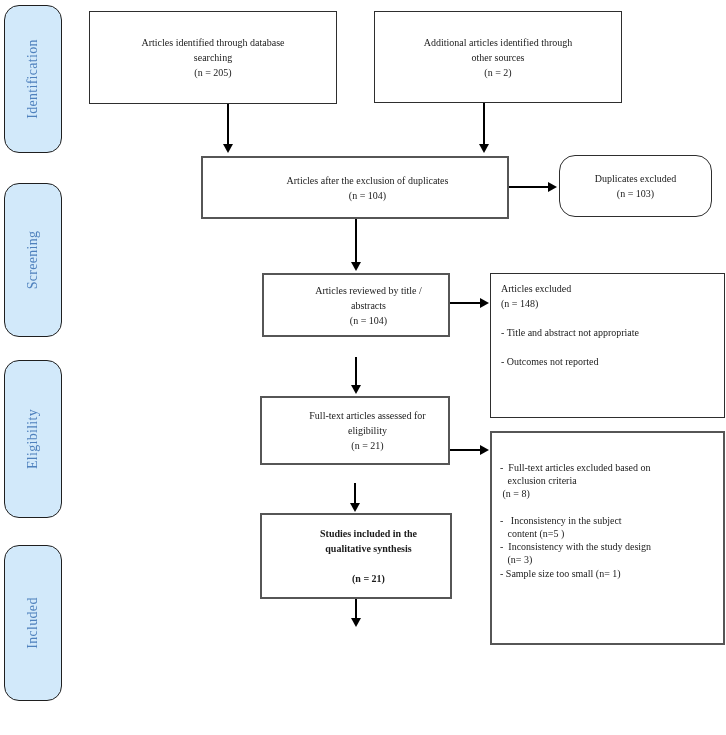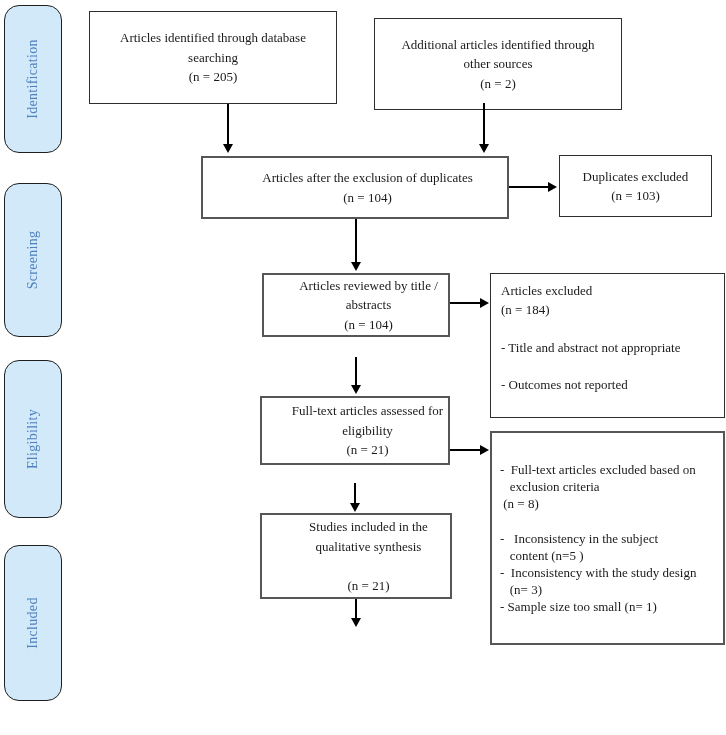--- a/index.html
+++ b/index.html
@@ -20,38 +20,38 @@
     transform:rotate(-90deg);white-space:nowrap;
     color:#4f81bd;font-size:14px;letter-spacing:.3px;
   }
   .s1{top:5px;height:148px;}
   .s2{top:183px;height:154px;}
   .s3{top:360px;height:158px;}
   .s4{top:545px;height:156px;}
   
   .box{
     position:absolute;background:#ffffff;border:1.5px solid #2e2e2e;
-    box-sizing:border-box;font-size:13px;line-height:1.5;
+    box-sizing:border-box;font-size:10px;line-height:1.5;
     display:flex;align-items:center;justify-content:center;
     text-align:center;white-space:pre-wrap;
   }
   .gray{border:2px solid #565656;padding-left:25px;}
   .b1{left:89px;top:11px;width:248px;height:93px;}
-  .b2{left:374px;top:11px;width:248px;height:92px;margin-top:7px;}
+  .b2{left:374px;top:11px;width:248px;height:92px;}
   .b3{left:201px;top:156px;width:308px;height:63px;}
-  .b4{left:559px;top:155px;width:153px;height:62px;}
+  .b4{left:559px;top:155px;width:153px;height:62px;border-radius:16px;}
   .b5{left:262px;top:273px;width:188px;height:64px;}
   .b6{left:260px;top:396px;width:190px;height:69px;}
   .b7{left:490px;top:273px;width:235px;height:145px;
       align-items:flex-start;justify-content:flex-start;text-align:left;
       padding:8px 4px 0 10px;line-height:1.45;}
   .b8{left:490px;top:431px;width:235px;height:214px;
       align-items:flex-start;justify-content:flex-start;text-align:left;
       padding:28px 2px 0 8px;line-height:1.32;}
-  .b9{left:260px;top:513px;width:192px;height:86px;}
+  .b9{left:260px;top:513px;width:192px;height:86px;font-weight:bold;}
   .b10{left:259px;top:628px;width:201px;height:106px;line-height:1.45;}
   
   .av{position:absolute;width:1.5px;background:#000;}
   .av::after{
     content:"";position:absolute;left:50%;bottom:-9px;
     transform:translateX(-50%);
     border:5px solid transparent;border-bottom:0;border-top:9px solid #000;
   }
   .ah{position:absolute;height:1.5px;background:#000;}
   .ah::after{
@@ -97,21 +97,21 @@
 (n = 104)</div>
   <div class="box b4">Duplicates excluded
 (n = 103)</div>
   <div class="box gray b5">Articles reviewed by title /
 abstracts
 (n = 104)</div>
   <div class="box gray b6">Full-text articles assessed for
 eligibility
 (n = 21)</div>
   <div class="box b7">Articles excluded
-(n = 184)
+(n = 148)
 
 - Title and abstract not appropriate
 
 - Outcomes not reported</div>
   <div class="box gray b8">-  Full-text articles excluded based on
    exclusion criteria
  (n = 8)
 
 -   Inconsistency in the subject
    content (n=5 )

